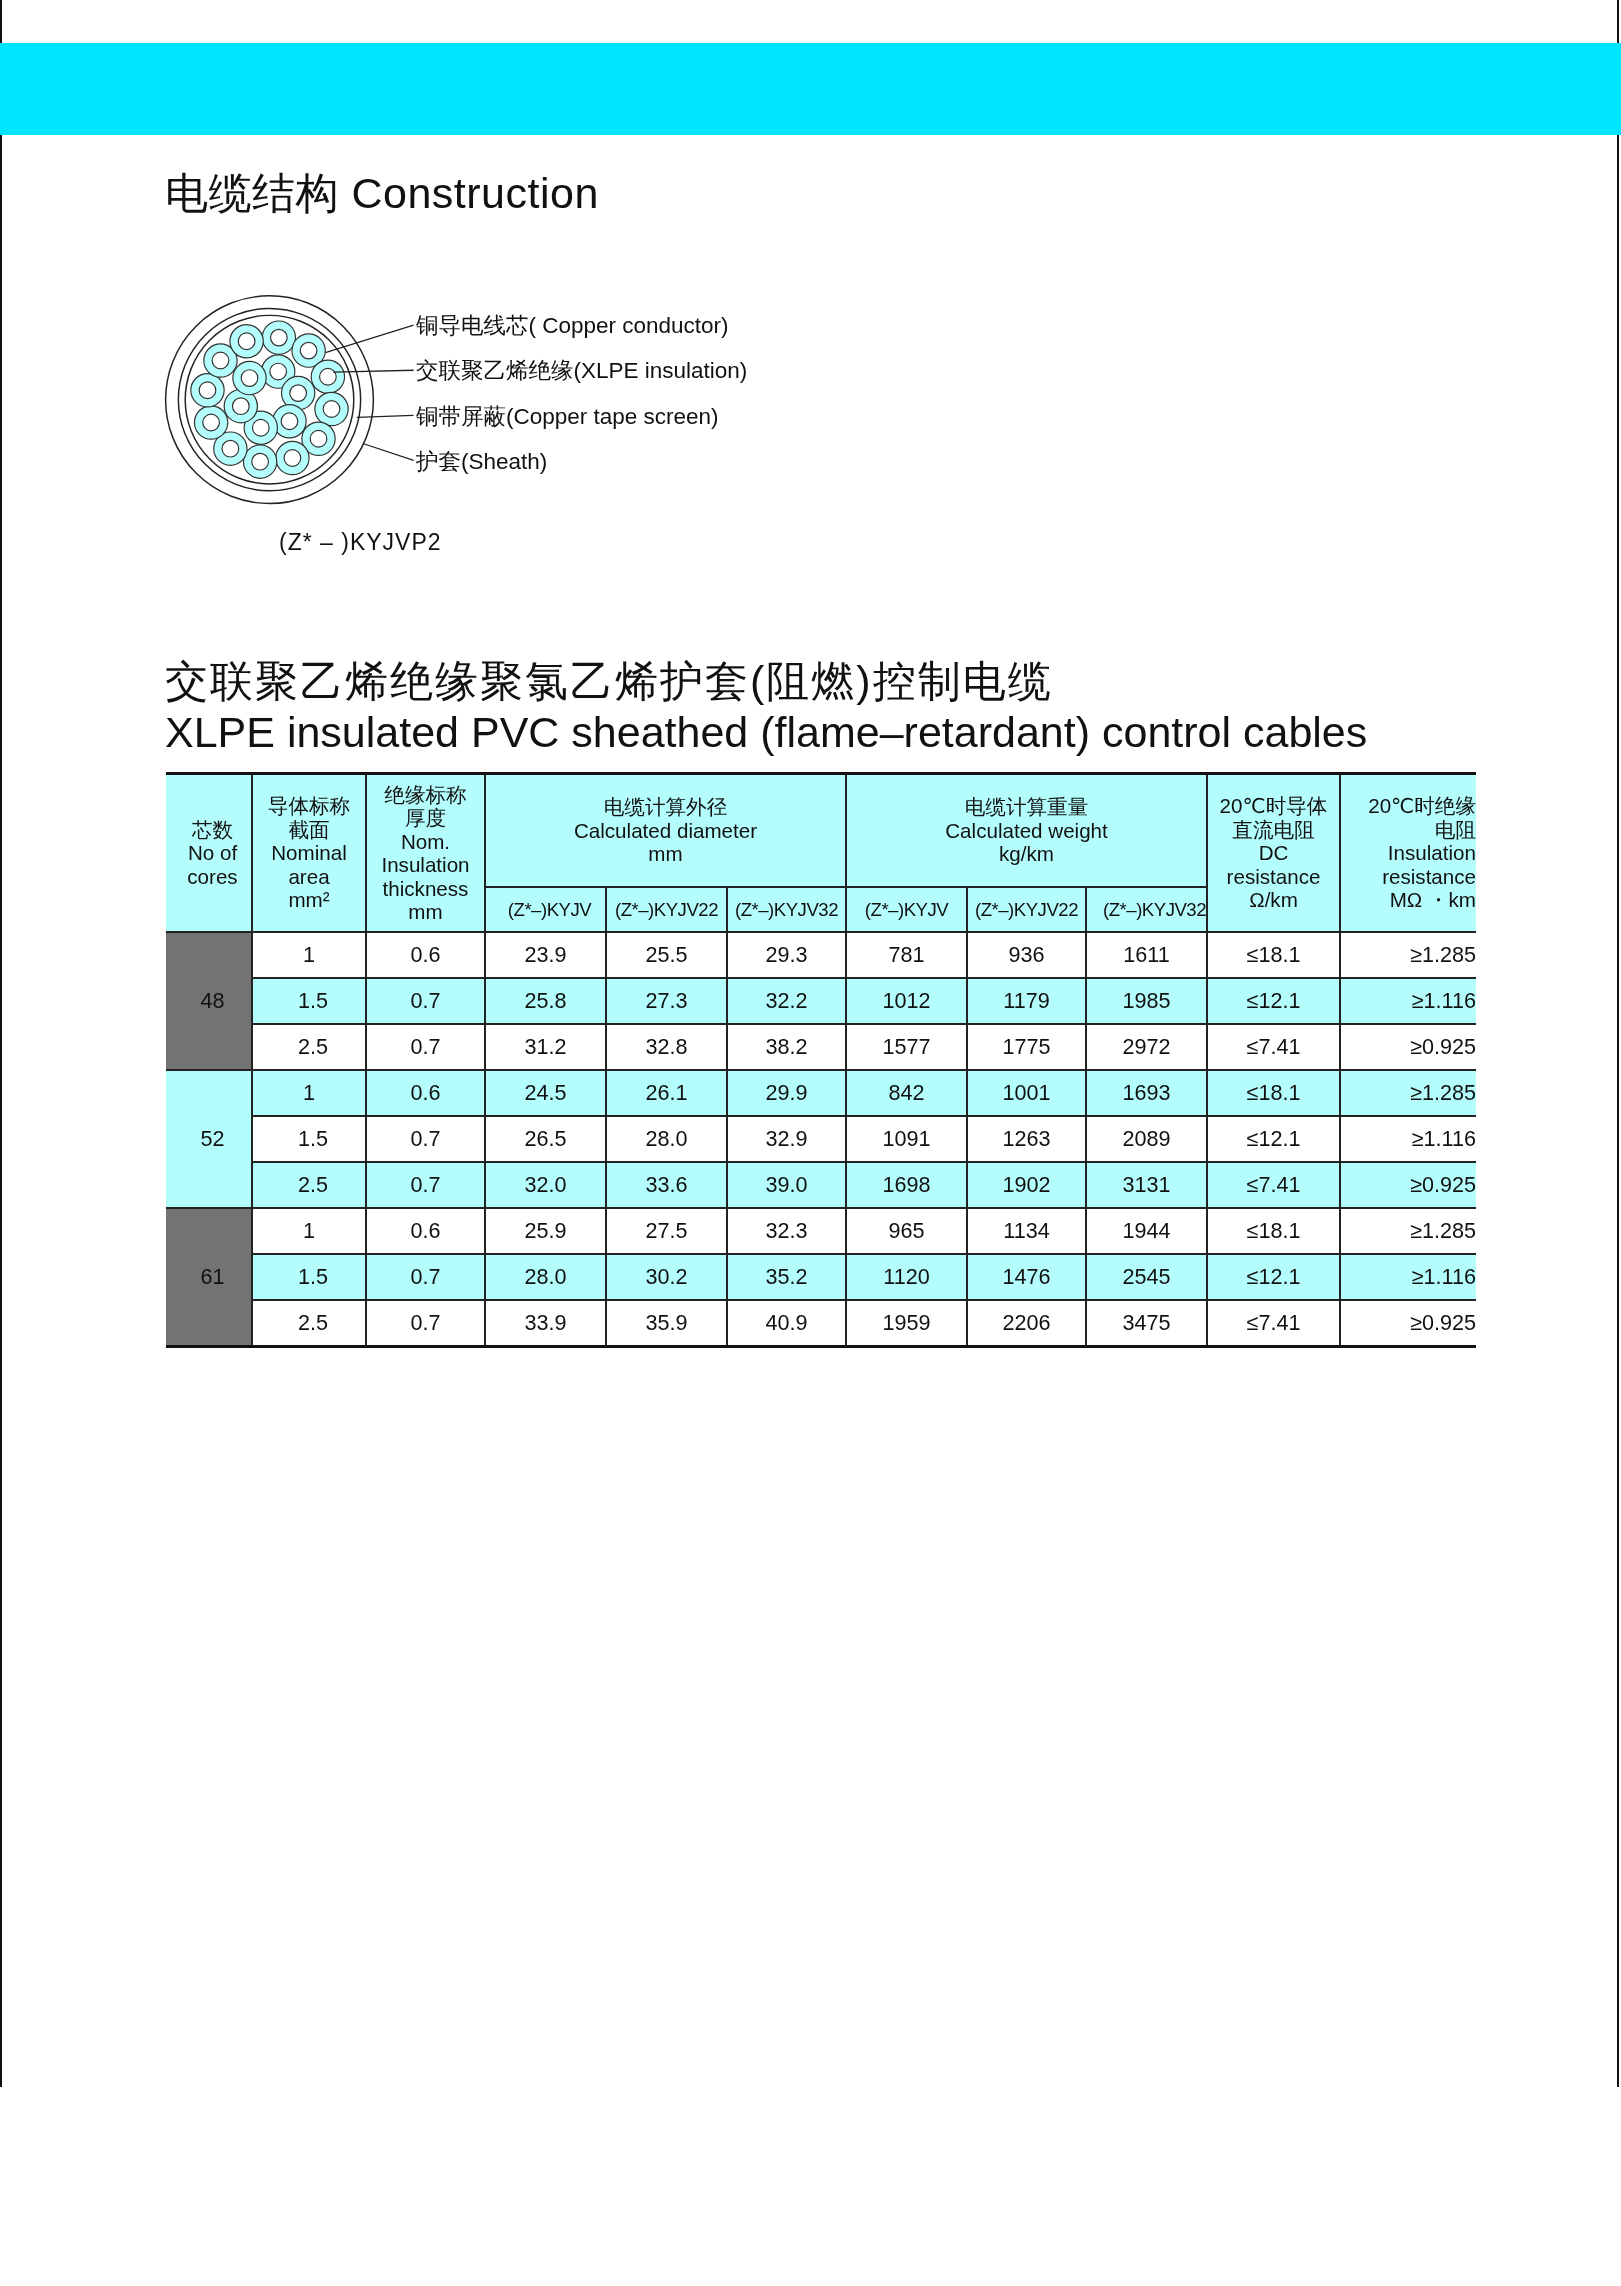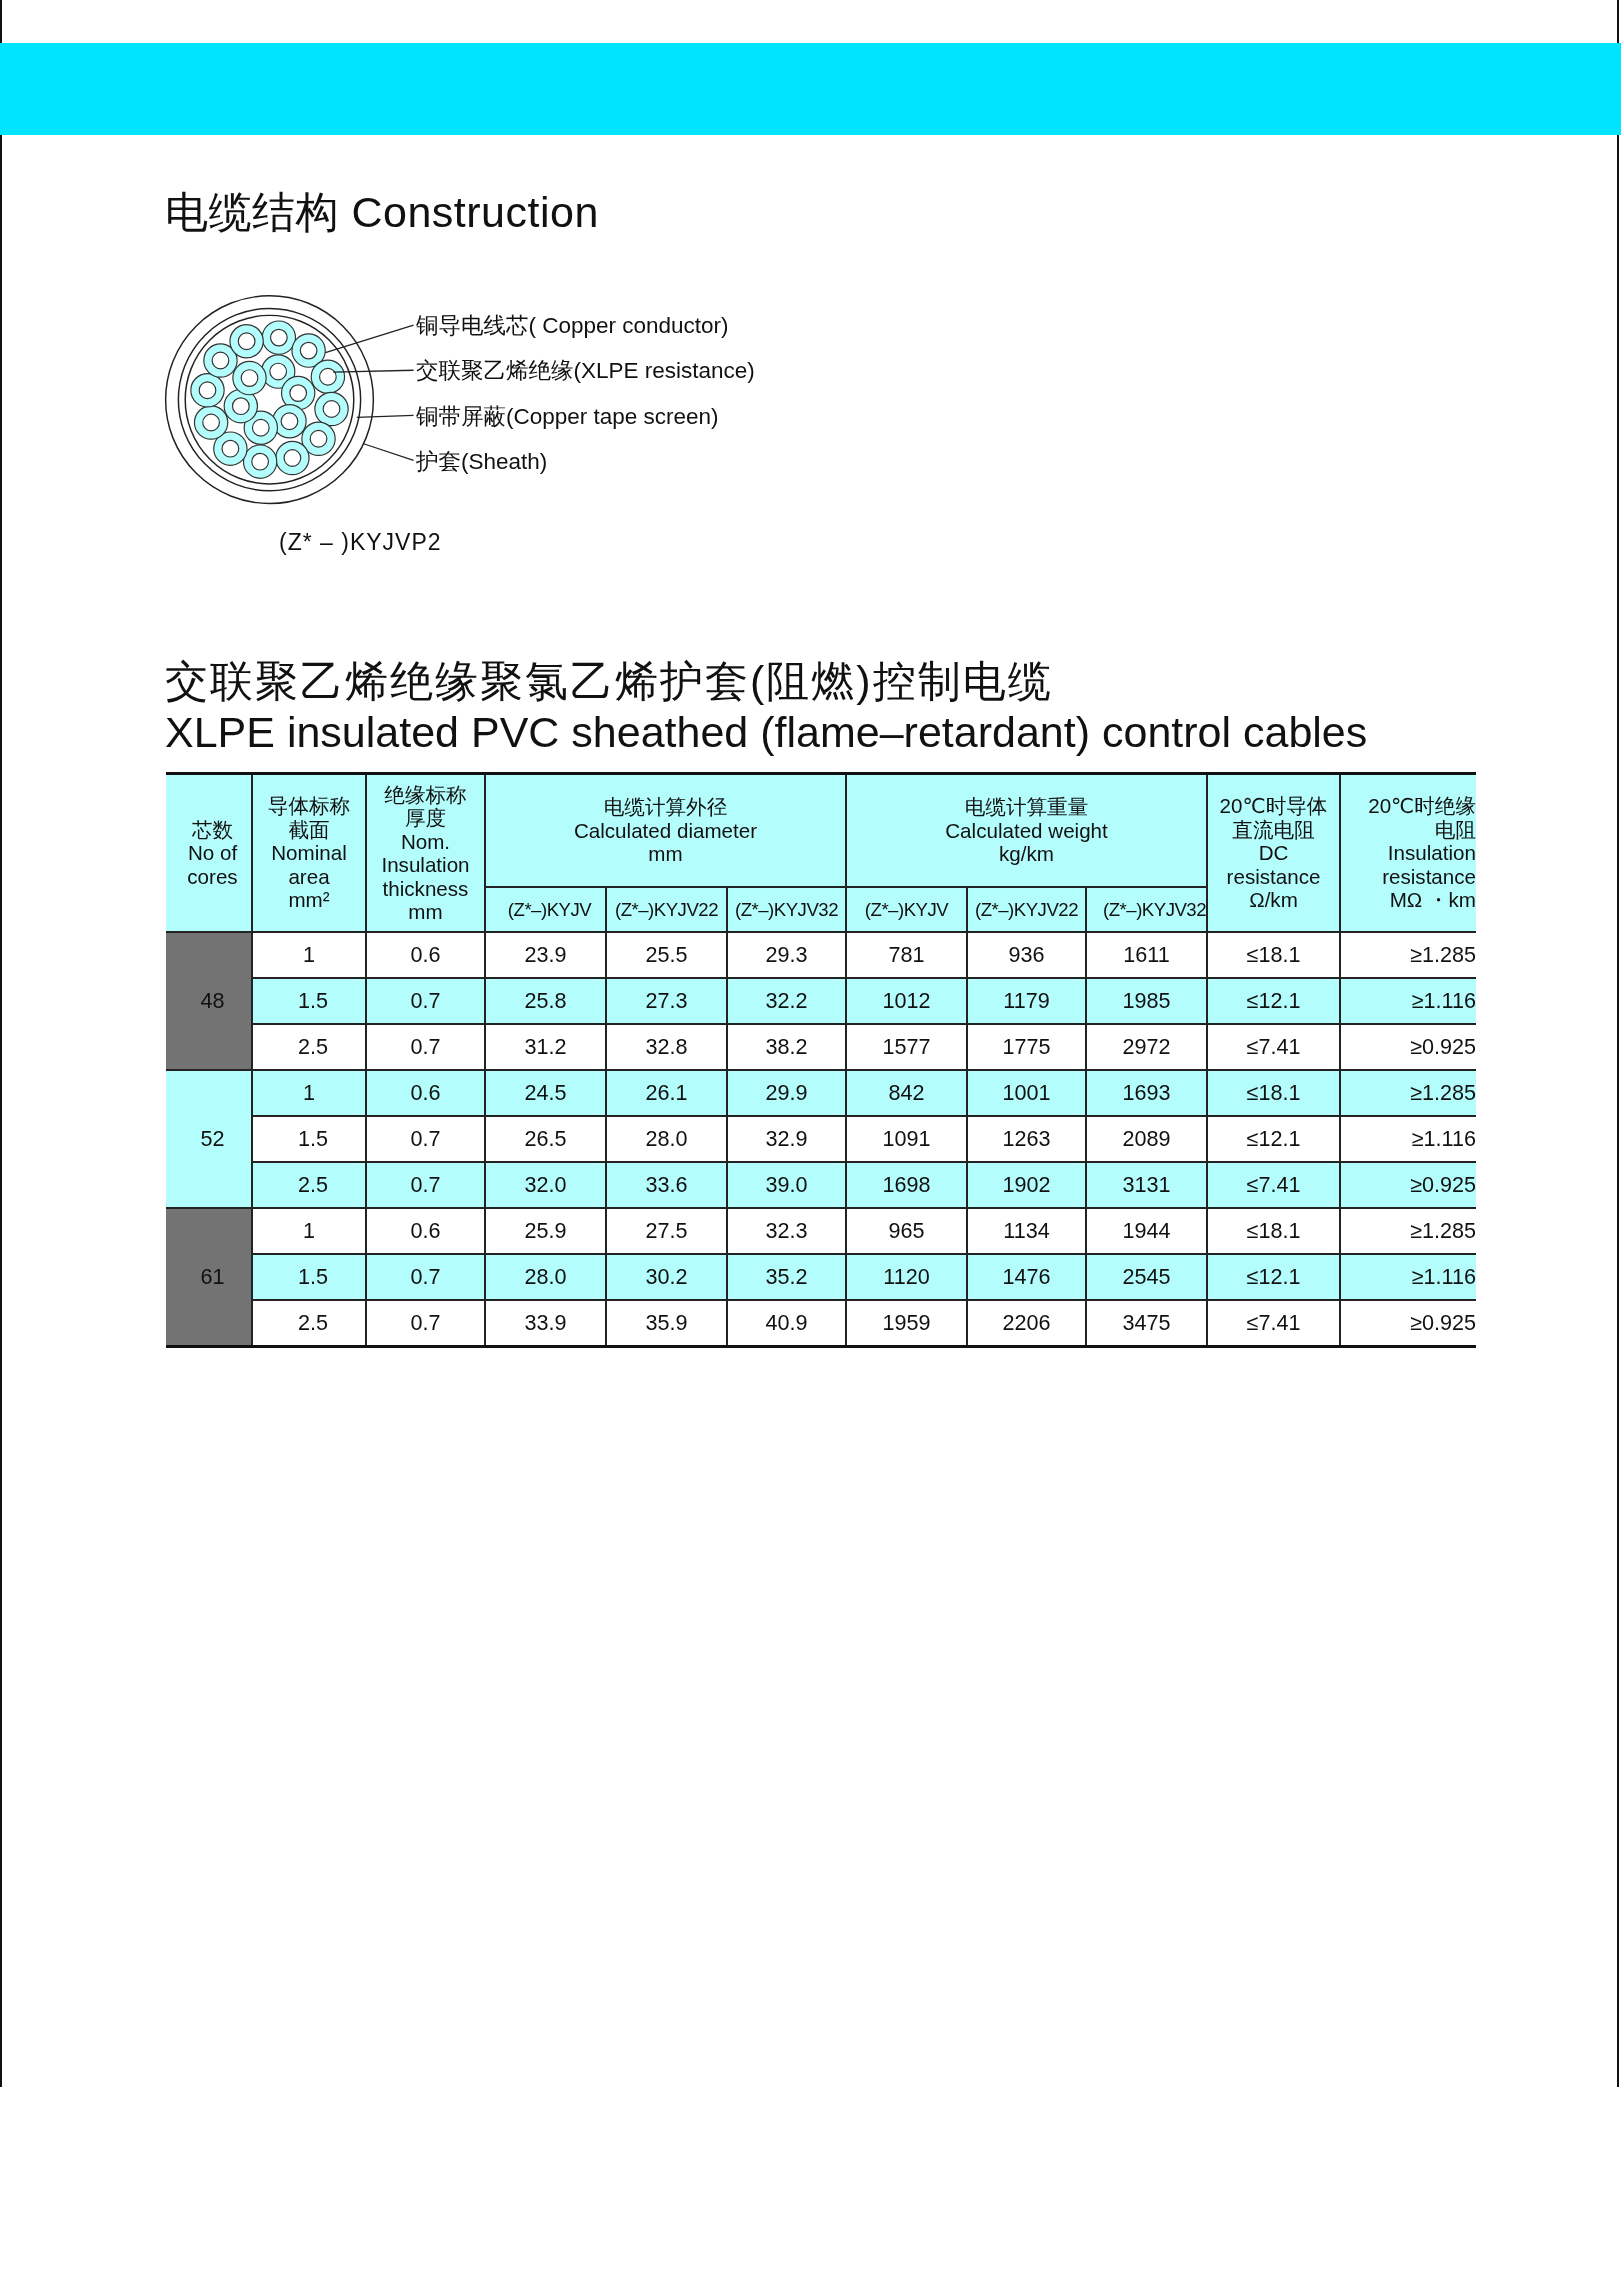--- a/index.html
+++ b/index.html
@@ -1,19 +1,19 @@
 <!DOCTYPE html>
 <html><head>
 <meta charset="utf-8">
 <style>
   html,body{margin:0;padding:0;background:#fff;}
   body{width:1621px;height:2287px;position:relative;overflow:hidden;font-family:"Liberation Sans","DejaVu Sans",sans-serif;color:#111;}
   .side-line{position:absolute;top:0;width:2px;height:2087px;background:#111;}
   .band{position:absolute;left:0;top:43px;width:1621px;height:92px;background:#00e5ff;}
-  .h-construction{position:absolute;left:165px;top:184px;font-size:43px;letter-spacing:0.5px;white-space:nowrap;}
+  .h-construction{position:absolute;left:165px;top:165px;font-size:43px;letter-spacing:0.5px;white-space:nowrap;}
   .diagram{position:absolute;left:147px;top:274px;width:686px;height:314px;}
   .label{position:absolute;left:416px;font-size:22.5px;white-space:nowrap;transform:translateY(-50%);}
   .model{position:absolute;left:279px;top:529px;font-size:23px;letter-spacing:1px;white-space:nowrap;}
   .title-cn{position:absolute;left:165px;top:653px;font-size:43px;letter-spacing:2px;white-space:nowrap;}
   .title-en{position:absolute;left:165px;top:708px;font-size:43px;white-space:nowrap;}
   table.spec{position:absolute;left:166px;top:772px;width:1308px;border-collapse:collapse;table-layout:fixed;
     border-top:3.9px solid #111;border-bottom:3.9px solid #111;}
   table.spec td, table.spec th{border:2px solid #222;text-align:center;vertical-align:middle;padding:0;font-weight:normal;}
   table.spec tr td:first-child, table.spec tr th:first-child{border-left:none;padding-left:8px;}
   table.spec tr td:last-child, table.spec tr th:last-child{border-right:none;text-align:right;}
@@ -81,21 +81,21 @@
     <g stroke="#222" stroke-width="1.3">
       <line x1="182" y1="80" x2="272" y2="52"></line>
       <line x1="190" y1="100" x2="272" y2="98"></line>
       <line x1="214" y1="146" x2="272" y2="144"></line>
       <line x1="221" y1="173" x2="272" y2="190"></line>
     </g>
   </svg>
 </div>
 
 <div class="label" style="top:325px;">铜导电线芯( Copper conductor)</div>
-<div class="label" style="top:370px;">交联聚乙烯绝缘(XLPE  resistance)</div>
+<div class="label" style="top:370px;">交联聚乙烯绝缘(XLPE  insulation)</div>
 <div class="label" style="top:416px;">铜带屏蔽(Copper tape screen)</div>
 <div class="label" style="top:461px;">护套(Sheath)</div>
 
 <div class="model">(Z* – )KYJVP2</div>
 
 <div class="title-cn">交联聚乙烯绝缘聚氯乙烯护套(阻燃)控制电缆</div>
 <div class="title-en">XLPE insulated PVC sheathed (flame–retardant) control cables</div>
 
 <table class="spec">
   <colgroup>

